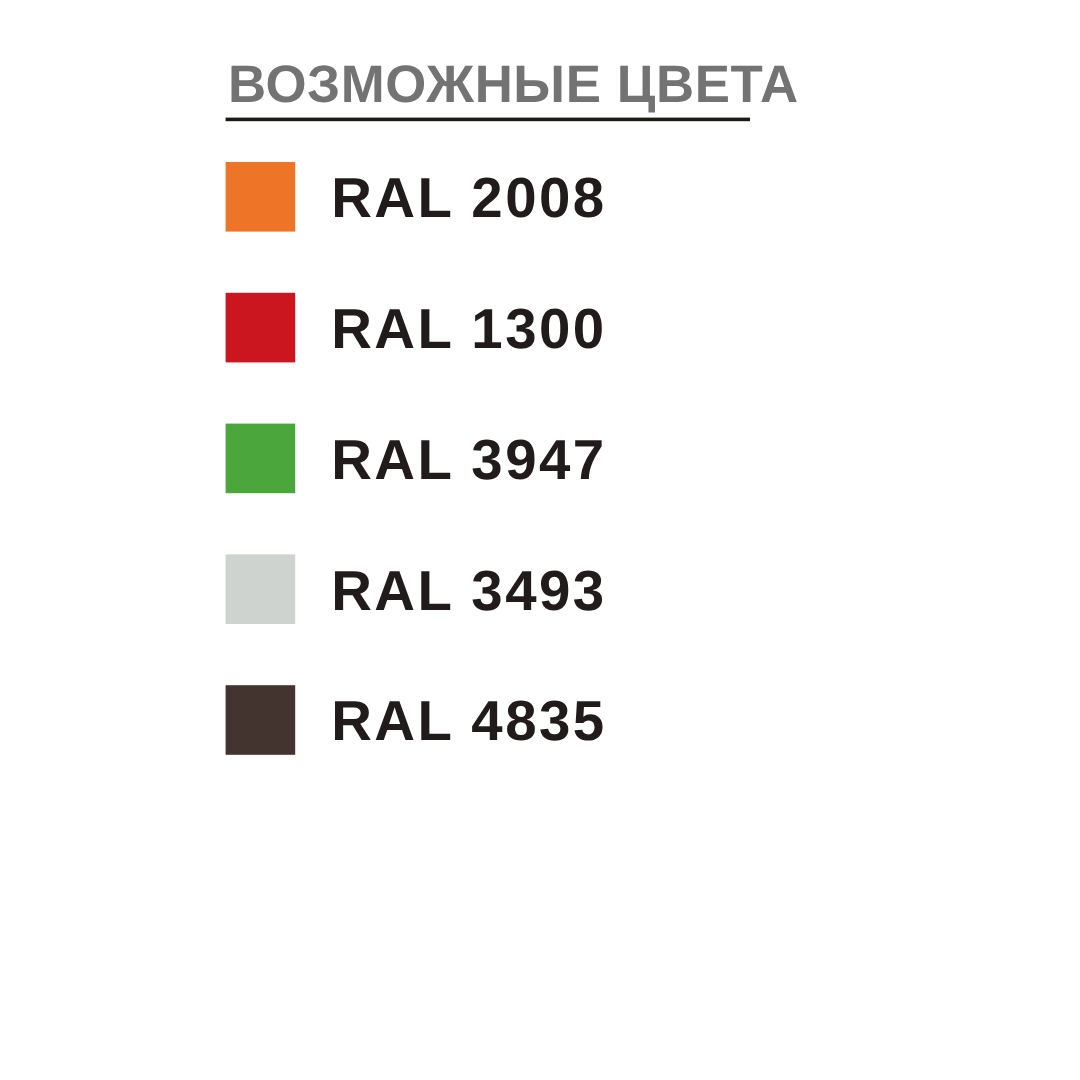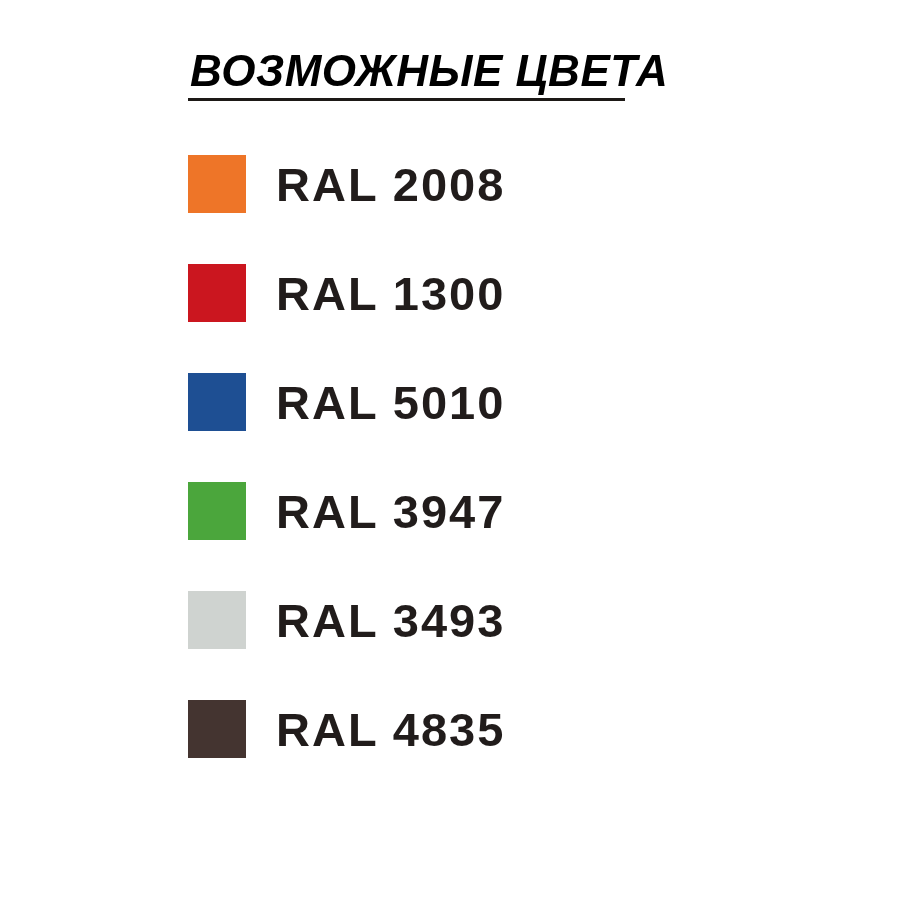--- a/index.html
+++ b/index.html
@@ -21,21 +21,21 @@
     margin-left: 2px;
     white-space: nowrap;
   }
   .title-underline {
     width: 437px;
     height: 0;
     border-bottom: 3px solid #1d1916;
     margin-top: 4px;
   }
   .color-list {
-    margin-top: 54px;
+    margin-top: 34px;
     display: flex;
     flex-direction: column;
     gap: 51px;
   }
   .color-row {
     display: flex;
     align-items: center;
   }
   .swatch {
     width: 58px;
@@ -48,40 +48,36 @@
     font-weight: bold;
     letter-spacing: 2px;
     white-space: nowrap;
   }
 </style>
 </head>
 <body style="background-color: rgb(255, 255, 255);">
 
 <div class="content">
 
-  <div class="title" style="color: #000000; font-style: italic;">ВОЗМОЖНЫЕ ЦВЕТА</div>
+  <div class="title" style="color: #737373;">ВОЗМОЖНЫЕ ЦВЕТА</div>
 
   <div class="title-underline" style="border-color: rgb(29, 25, 22);"></div>
 
   <div class="color-list" style="color: rgb(33, 28, 27);">
 
     <div class="color-row">
       <div class="swatch" style="background-color: rgb(238, 117, 40);"></div>
       <div class="label">RAL 2008</div>
     </div>
 
     <div class="color-row">
       <div class="swatch" style="background-color: rgb(203, 22, 31);"></div>
       <div class="label">RAL 1300</div>
     </div>
 
-    <div class="color-row">
-      <div class="swatch" style="background-color: rgb(30, 79, 147);"></div>
-      <div class="label">RAL 5010</div>
-    </div>
 
     <div class="color-row">
       <div class="swatch" style="background-color: rgb(75, 166, 60);"></div>
       <div class="label">RAL 3947</div>
     </div>
 
     <div class="color-row">
       <div class="swatch" style="background-color: rgb(207, 211, 208);"></div>
       <div class="label">RAL 3493</div>
     </div>

